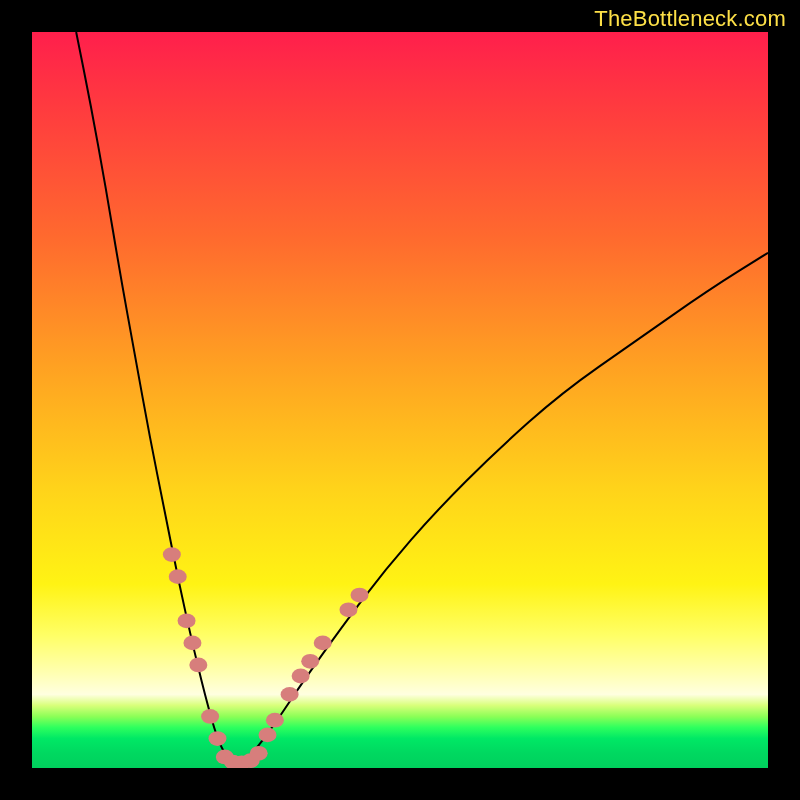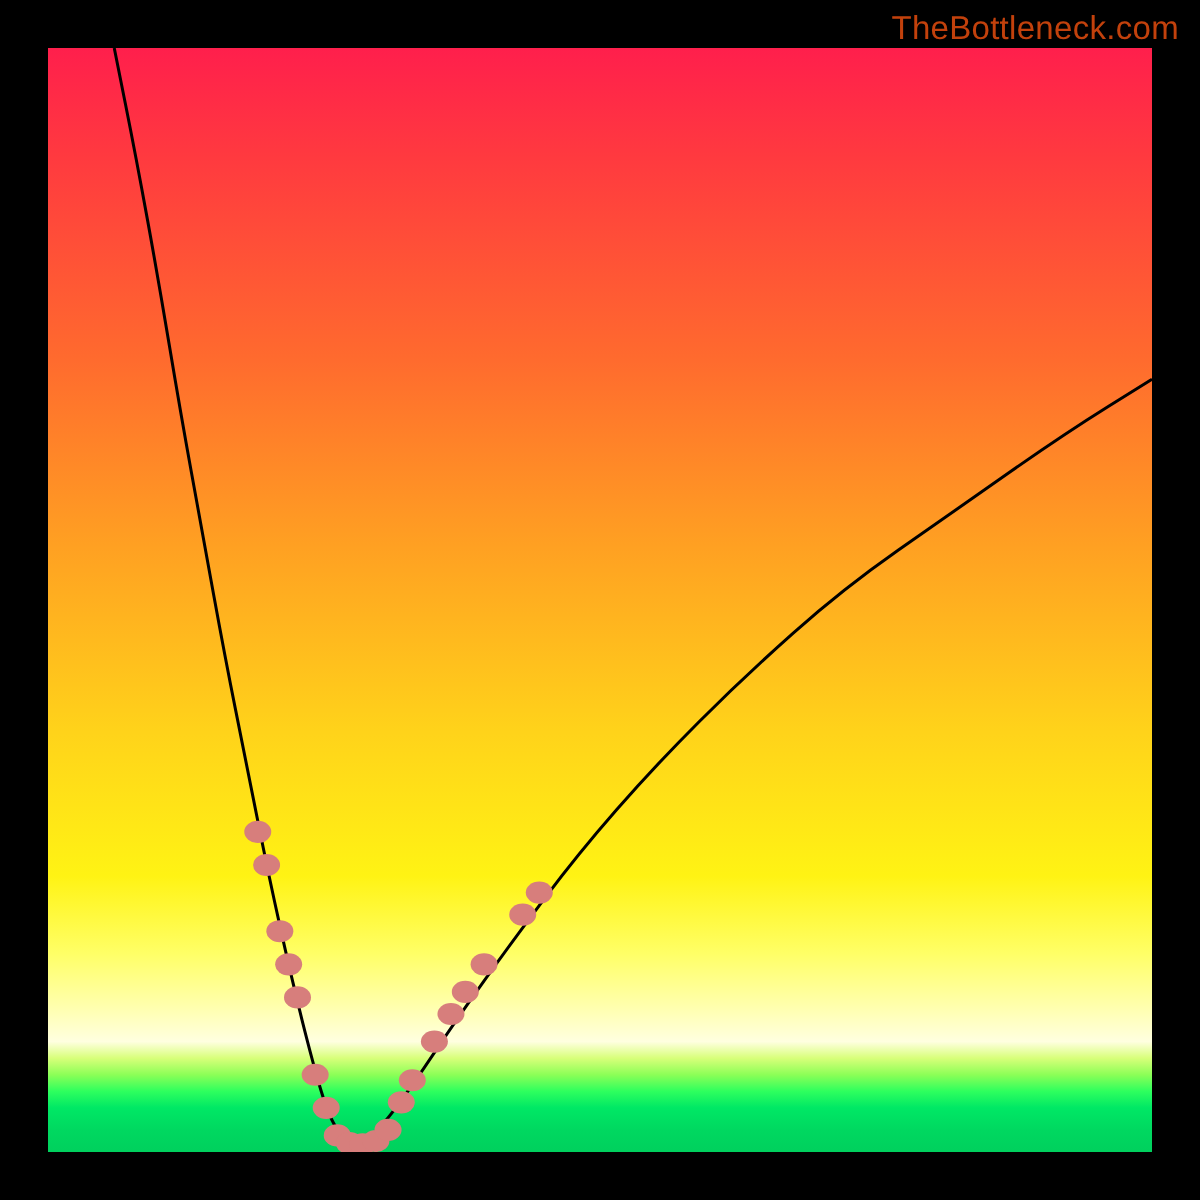--- a/index.html
+++ b/index.html
@@ -43,21 +43,21 @@
         #2eff5e 94.5%,
         #00e865 96%,
         #00d860 98%,
         #00d05d 100%
       );
   }
   .watermark {
     position: absolute;
     top: 6px;
     right: 14px;
-    color: #c2410c;
+    color: #fde047;
     font-size: 22px;
     letter-spacing: 0.2px;
     font-weight: 400;
   }
   svg.curves {
     position: absolute;
     top: 0;
     left: 0;
   }
   .curve {

